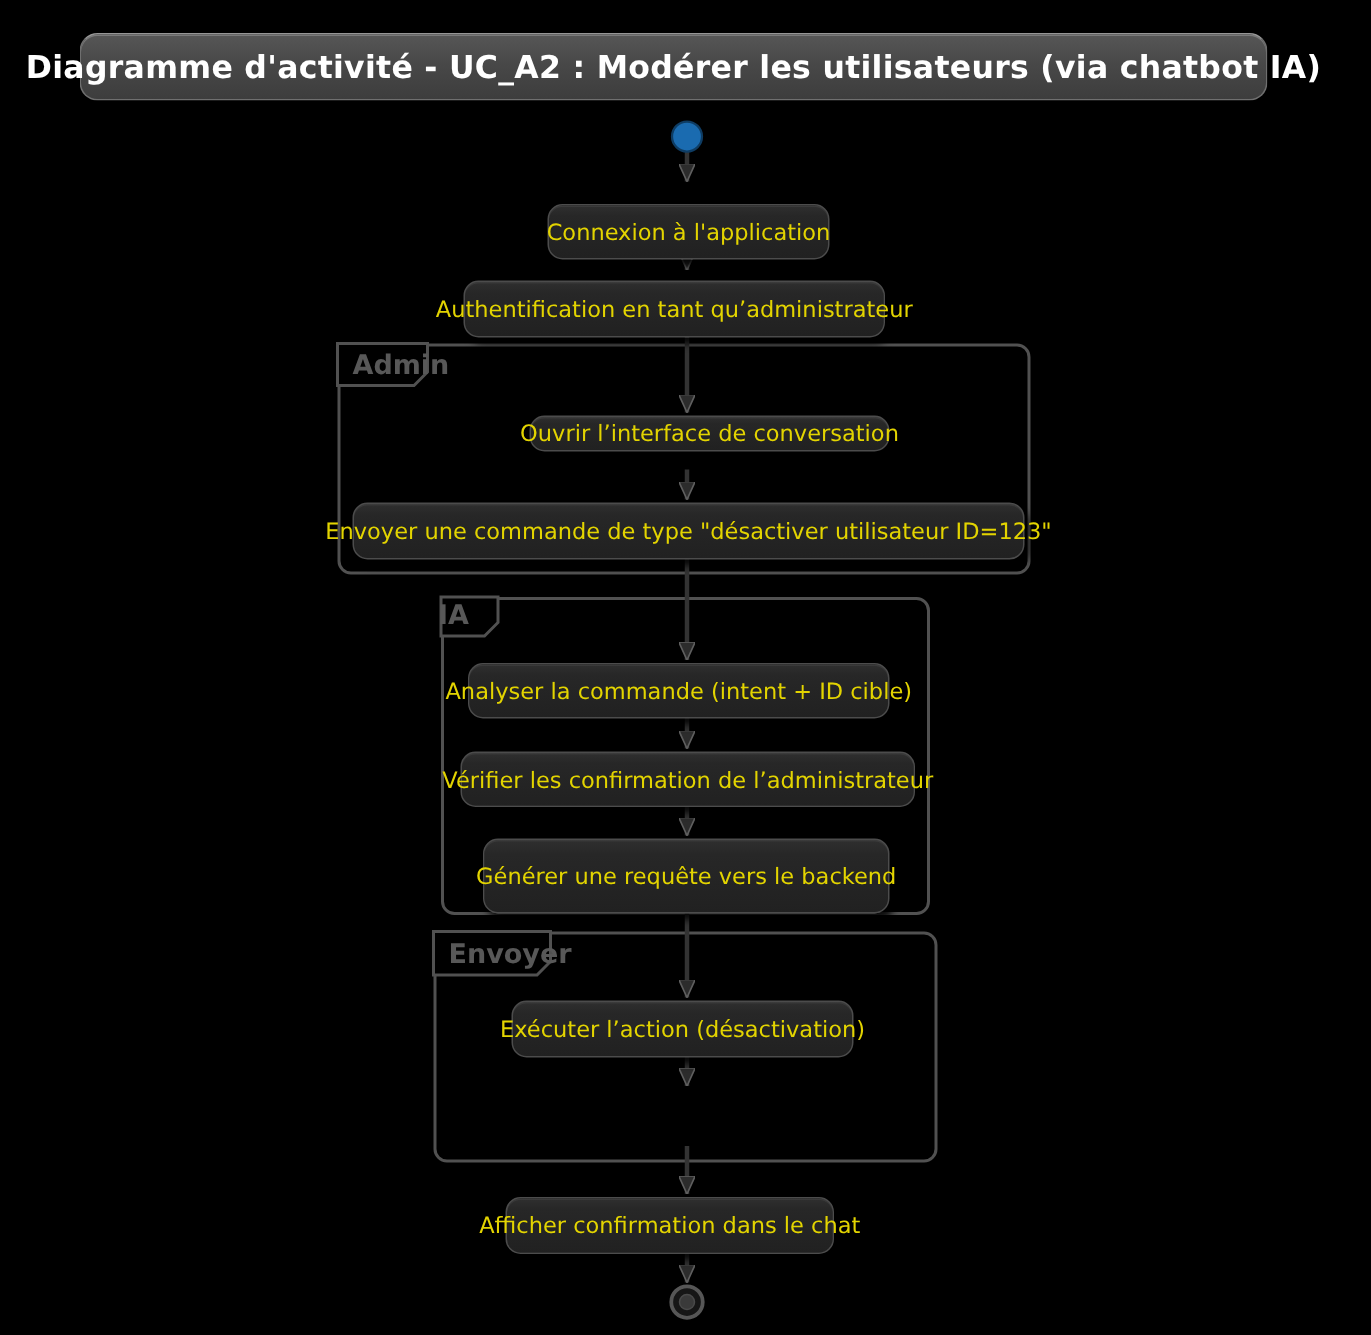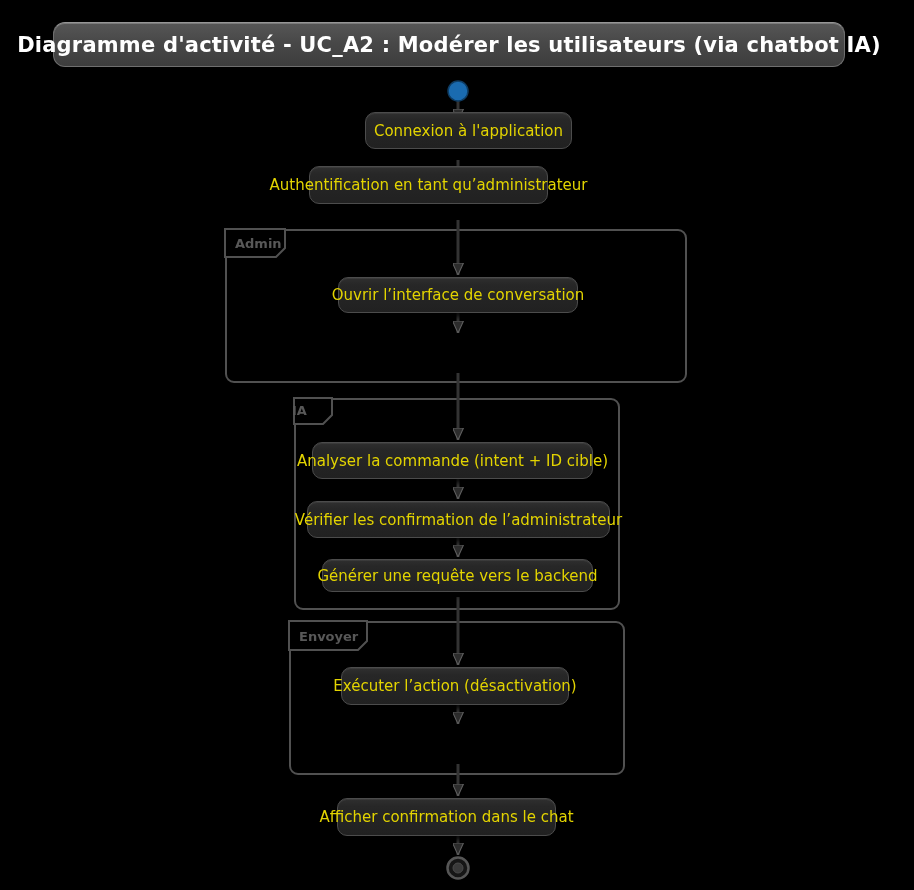--- a/index.html
+++ b/index.html
@@ -15,21 +15,21 @@
     box-shadow:inset 0 1px 0 rgba(255,255,255,0.22), 0 3px 5px rgba(0,0,0,0.8);
     display:flex;align-items:center;justify-content:center;
     color:#ffffff;font-size:21px;font-weight:bold;letter-spacing:0.2px;
     white-space:nowrap;z-index:3;margin-left:32px;
   }
   .partition{
     position:absolute;box-sizing:border-box;border:2px solid #515151;
     border-radius:9px;background:transparent;z-index:1;
   }
   .partition-label{
-    position:absolute;z-index:3;color:#585858;font-size:13px;font-weight:bold;
+    position:absolute;z-index:3;color:#585858;font-size:18px;font-weight:bold;
     display:flex;align-items:center;white-space:nowrap;
   }
   #diagram-svg{position:absolute;left:0;top:0;z-index:2;}
   .activity{
     position:absolute;box-sizing:border-box;z-index:3;border-radius:10px;
     background:linear-gradient(180deg,#2f2f2f 0%,#272727 20%,#212121 100%);
     border:1px solid #4c4c4c;
     box-shadow:inset 0 1px 0 rgba(255,255,255,0.06), 3px 4px 5px rgba(0,0,0,0.85);
     display:flex;align-items:center;justify-content:center;text-align:center;
     color:#e3d400;font-size:15px;white-space:nowrap;
@@ -72,22 +72,23 @@
     <circle cx="458" cy="91" r="10" fill="#1a6bb0" stroke="#0e3c63" stroke-width="1.5"></circle>
 
     <circle cx="458" cy="868" r="10.5" fill="#161616" stroke="#565656" stroke-width="2.5"></circle>
     <circle cx="458" cy="868" r="5" fill="#3a3a3a" stroke="#4a4a4a" stroke-width="1"></circle>
   </svg>
 
   <div class="partition-label" style="left:235px;top:231px;height:24px">Admin</div>
   <div class="partition-label" style="left:292px;top:399px;height:22px">IA</div>
   <div class="partition-label" style="left:299px;top:624px;height:24px">Envoyer</div>
 
-  <div class="activity" style="left:365px;top:112px;width:207px;height:37px">Connexion à l'application</div>
-  <div class="activity" style="left:309px;top:166px;width:239px;height:38px">Authentification en tant qu’administrateur</div>
-  <div class="activity" style="left:338px;top:277px;width:240px;height:36px">Ouvrir l’interface de conversation</div>
+  <div class="activity" style="left:365px;top:136px;width:188px;height:37px">Connexion à l'application</div>
+  <div class="activity" style="left:309px;top:187px;width:281px;height:38px">Authentification en tant qu’administrateur</div>
+  <div class="activity" style="left:353px;top:277px;width:240px;height:24px">Ouvrir l’interface de conversation</div>
+  <div class="activity" style="left:235px;top:335px;width:448px;height:38px">Envoyer une commande de type "désactiver utilisateur ID=123"</div>
   <div class="activity" style="left:312px;top:442px;width:281px;height:37px">Analyser la commande (intent + ID cible)</div>
   <div class="activity" style="left:307px;top:501px;width:303px;height:37px">Vérifier les confirmation de l’administrateur</div>
-  <div class="activity" style="left:322px;top:559px;width:271px;height:33px">Générer une requête vers le backend</div>
+  <div class="activity" style="left:322px;top:559px;width:271px;height:50px">Générer une requête vers le backend</div>
   <div class="activity" style="left:341px;top:667px;width:228px;height:38px">Exécuter l’action (désactivation)</div>
   <div class="activity" style="left:337px;top:798px;width:219px;height:38px">Afficher confirmation dans le chat</div>
 
 </div>
 
 </body></html>

